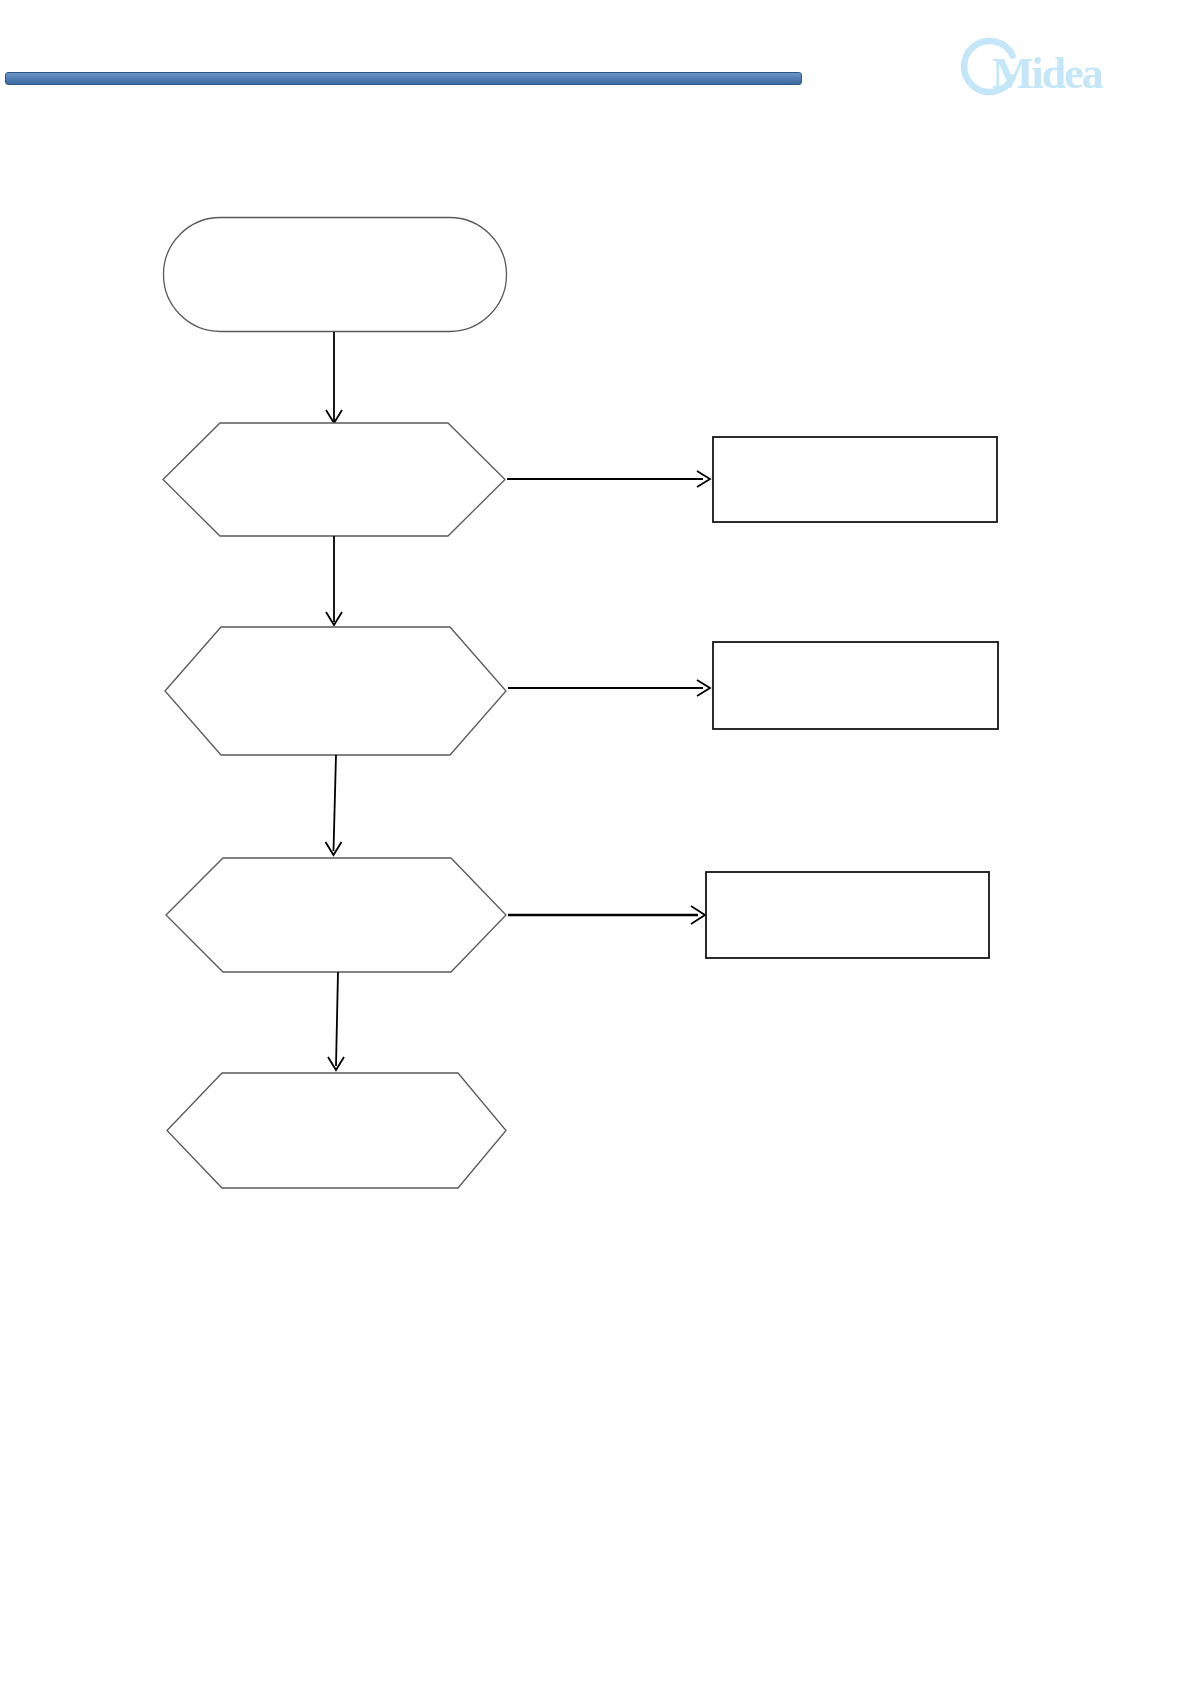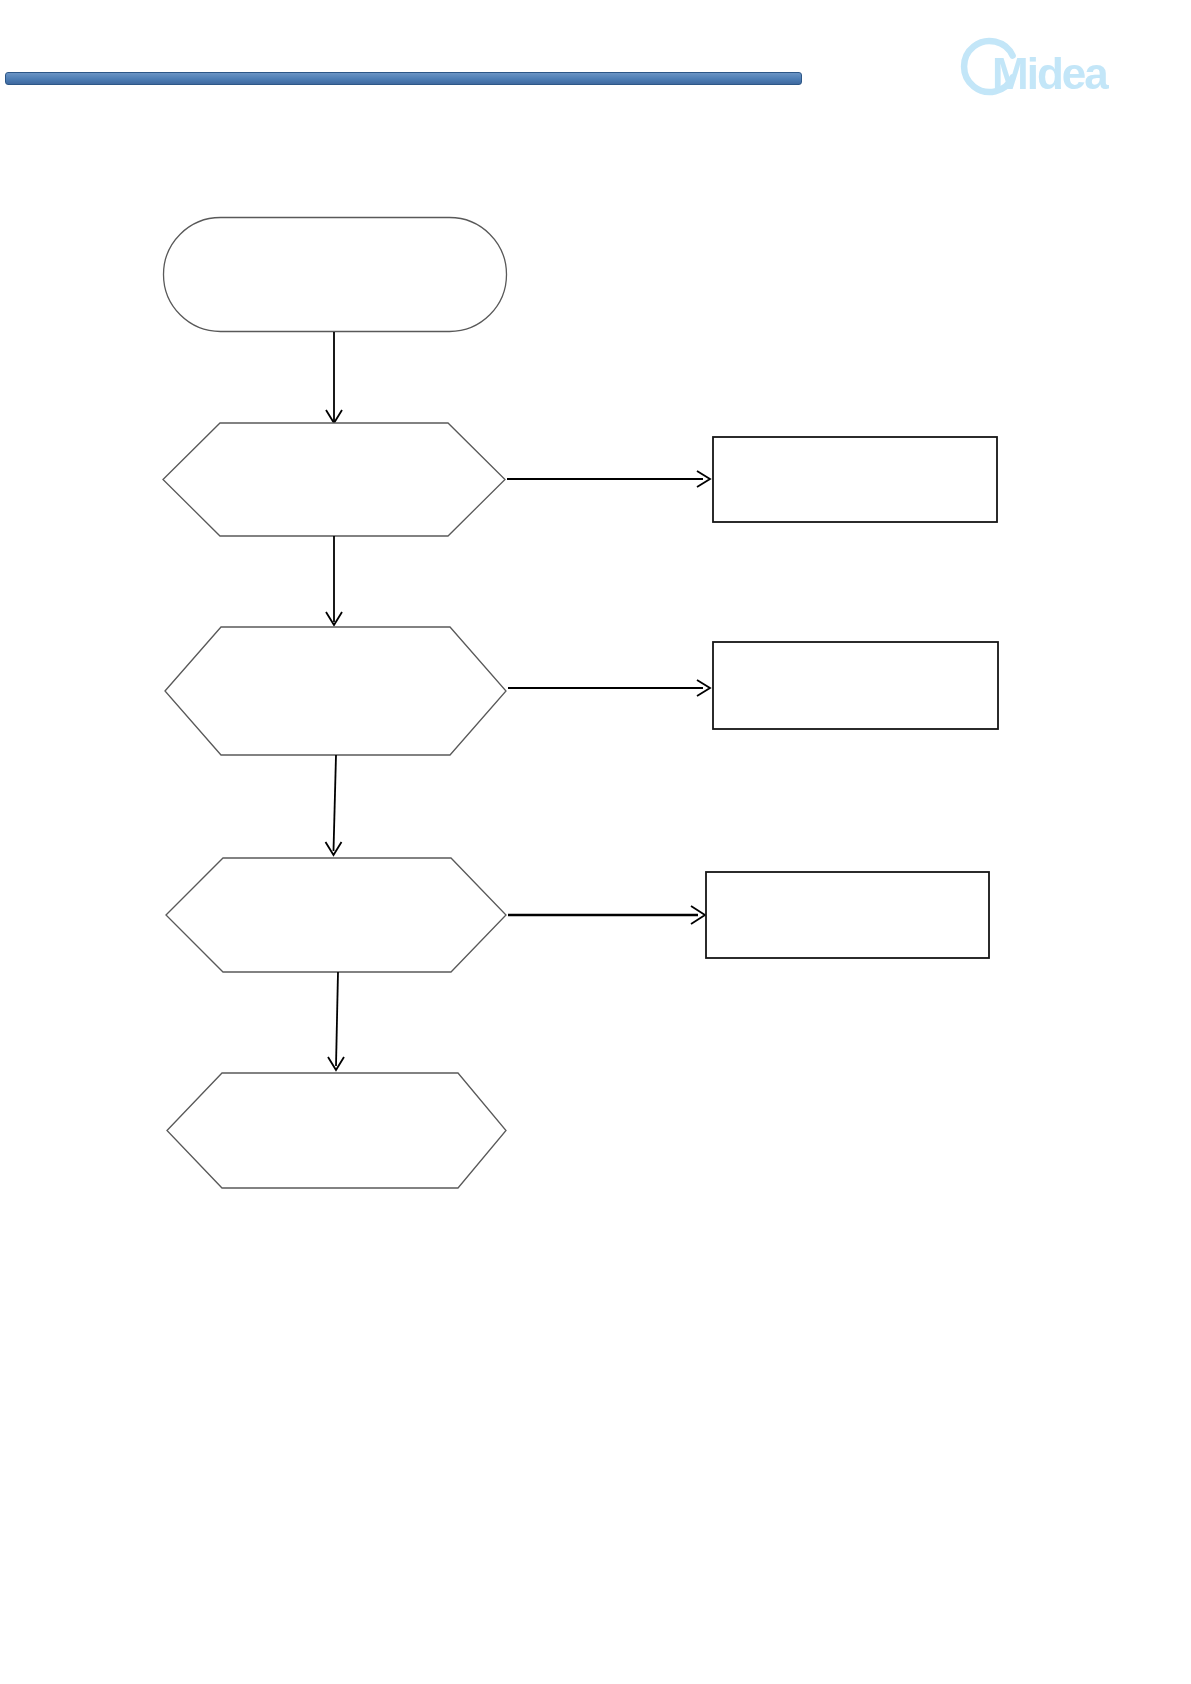--- a/index.html
+++ b/index.html
@@ -13,21 +13,21 @@
     --box-stroke:#151515;
     --arrow-color:#000000;
   }
   html,body{margin:0;padding:0;}
   body{background:#ffffff;}
   .page{
     position:relative;
     width:1191px;
     height:1416px;
     background:var(--page-bg);
-    font-family:Liberation Sans, sans-serif;
+    font-family:Liberation Serif, serif;
     overflow:hidden;
     text-align:right;
   }
   .top-rule{
     position:absolute;
     left:5px; top:72px;
     width:797px; height:13px;
     box-sizing:border-box;
     background:linear-gradient(180deg, var(--rule-top) 0%, var(--rule-mid) 55%, var(--rule-bottom) 100%);
     border:1.5px solid var(--rule-border);

